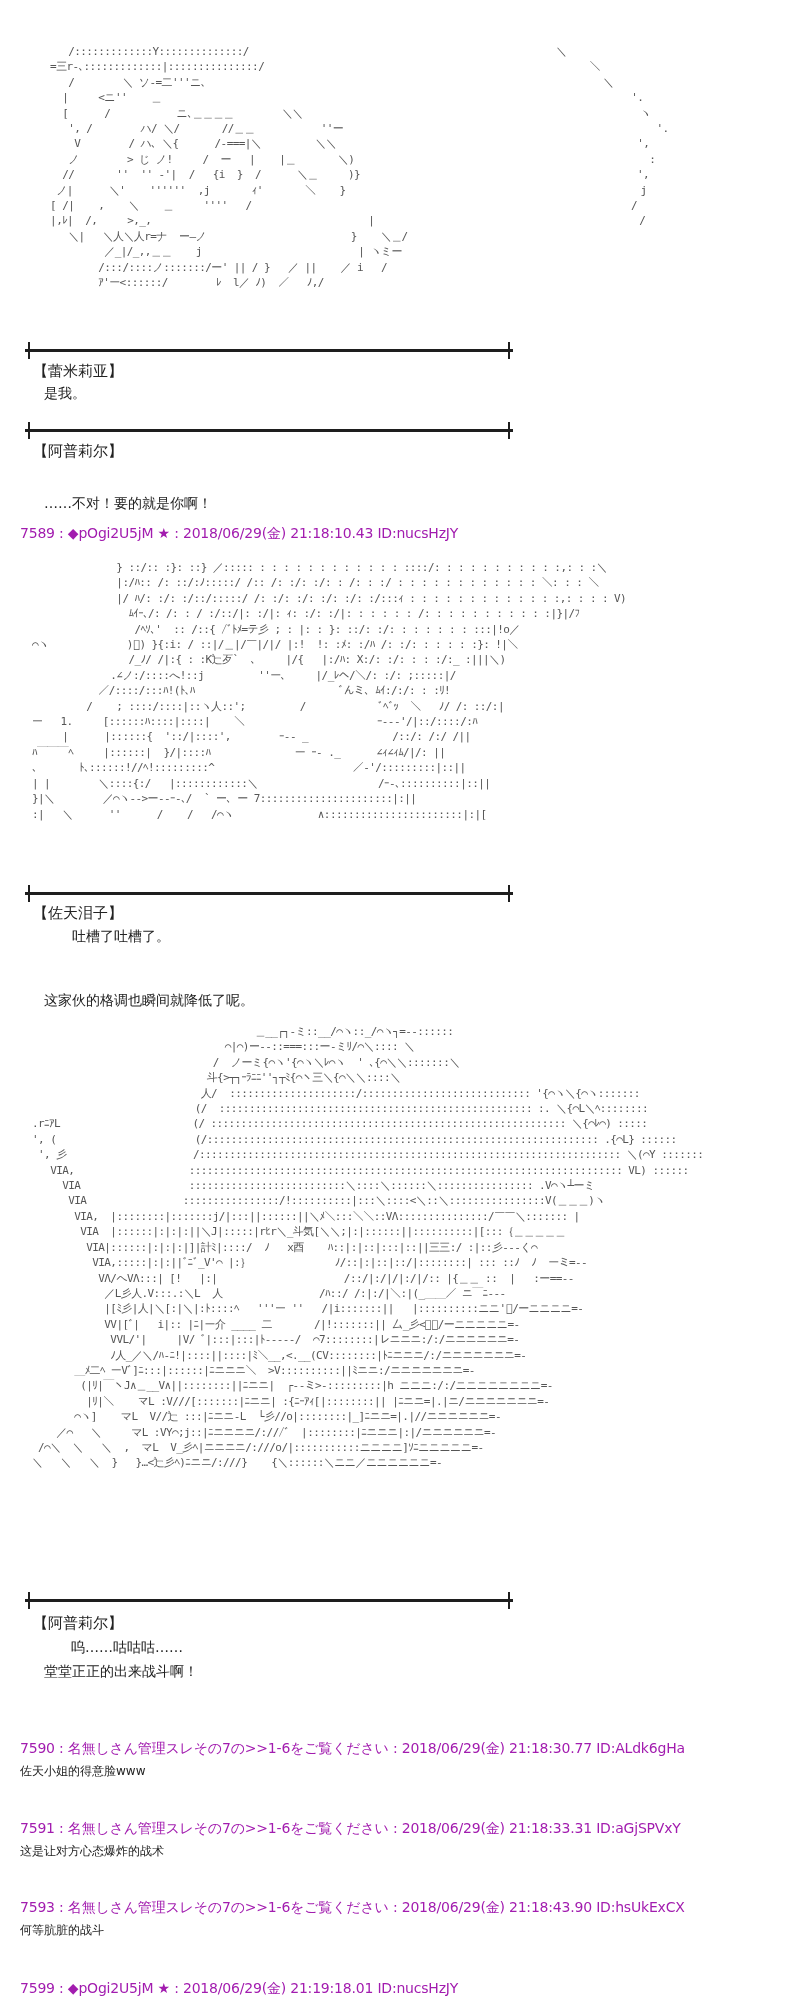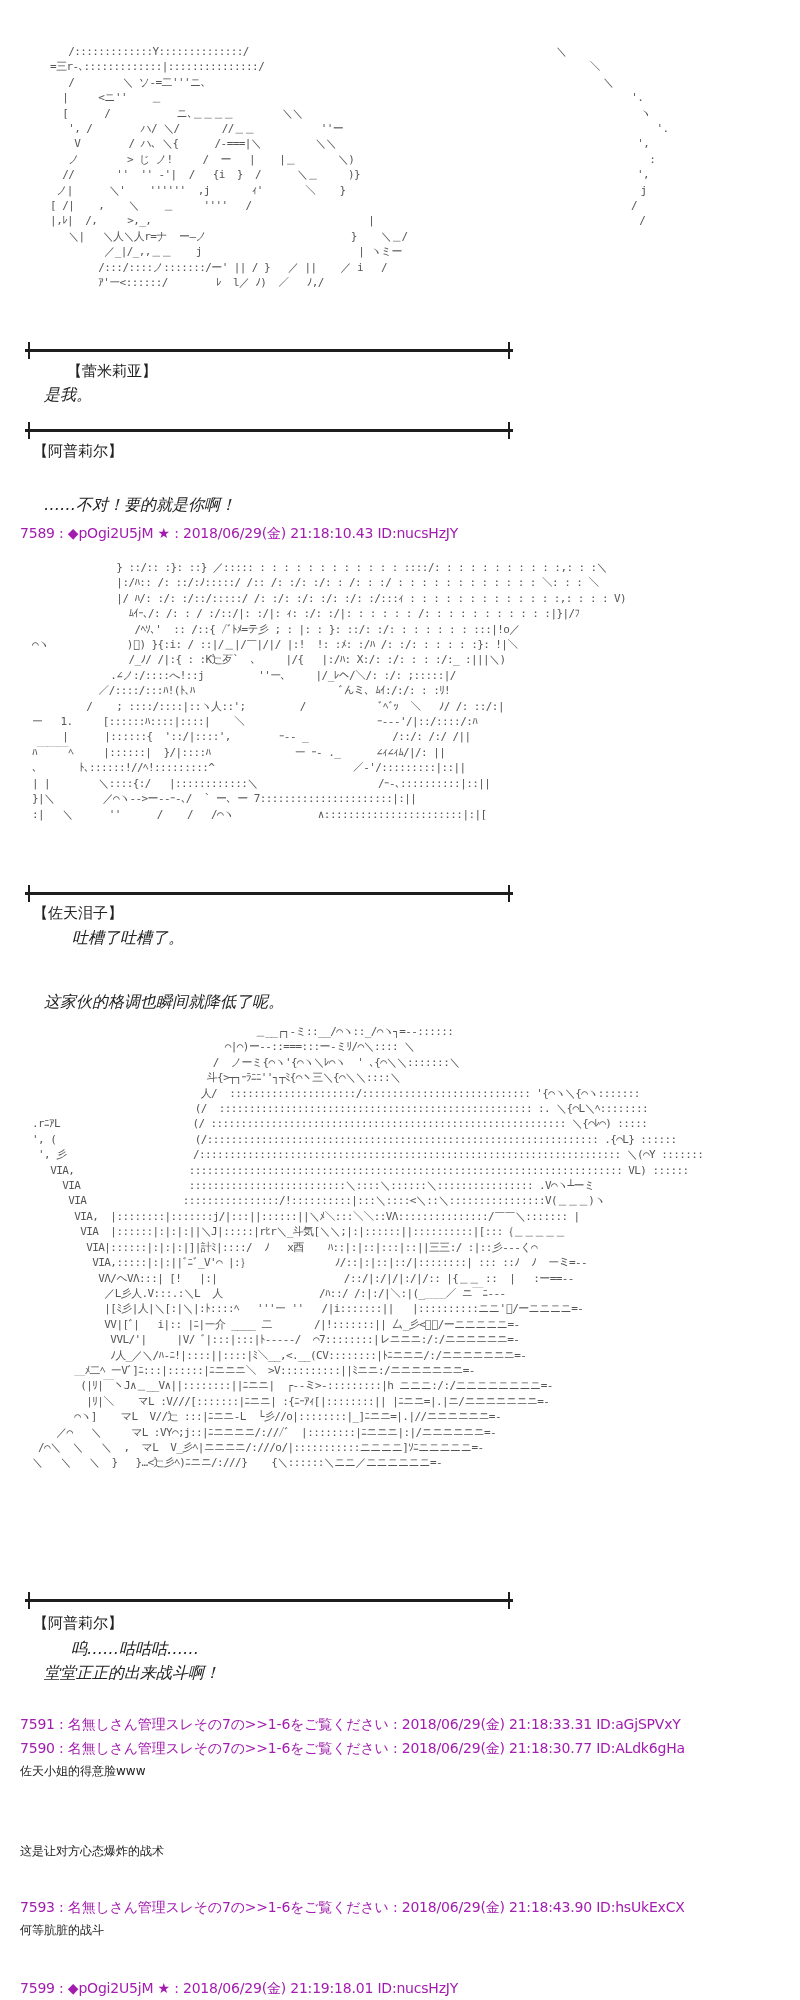--- a/index.html
+++ b/index.html
@@ -5,21 +5,21 @@
   html, body { margin:0; padding:0; background:#ffffff; }
   body { width:800px; height:2000px; position:relative; overflow:hidden;
          font-family:"DejaVu Sans", sans-serif; color:#222; }
   .aa { position:absolute; margin:0; font-family:"DejaVu Sans Mono", monospace;
         font-size:11px; line-height:15.4px; color:#555; white-space:pre; letter-spacing:-0.6px; }
   .rule { position:absolute; left:25px; width:488px; height:3px; background:#1e1e1e; }
   .rule::before, .rule::after { content:""; position:absolute; top:-7px; width:2px; height:17px; background:#1e1e1e; }
   .rule::before { left:3px; }
   .rule::after { right:3px; }
   .speaker { position:absolute; left:33px; font-size:15px; color:#222; }
-  .line { position:absolute; left:44px; font-size:16px; color:#222;font-style:italic; }
+  .line { position:absolute; left:44px; font-size:14px; color:#222; }
   .post-header { position:absolute; left:20px; font-size:14px; color:#a21caf; letter-spacing:-0.2px; }
   .post-body { position:absolute; left:20px; font-size:12px; color:#222; }
 </style>
 </head>
 <body>
 
 <pre class="aa" id="aa1" style="left:20px; top:44px;">        /:::::::::::::Y::::::::::::::/                                                   ＼
      =三r-､:::::::::::::|:::::::::::::::/                                                      ＼
         /        ＼ ソ-=二'''ニ､                                                                  ＼
        |     &lt;ニ''    ＿                                                                              '.
@@ -30,21 +30,21 @@
        //       ''  '' -'|  /   {i  }  /      ＼＿     )}                                              ',
       ノ|      ＼'    ''''''  ,j       ｨ'       ＼    }                                                 j
      [ /|    ,    ＼    ＿     ''''   /                                                               /
      |,ﾚ|  /,     &gt;,_,                                    |                                            /
         ＼|   ＼人＼人r=ナ  ー―ノ                        }    ＼＿/
               ／_|/_,,＿＿    j                          | ヽミー
              /:::/::::ノ:::::::/ー' || / }   ／ ||    ／ i   /
              ｱ'ー&lt;::::::/        ﾚ  l／ ﾉ)  ／   ﾉ,/</pre>
 
 <div class="rule" style="top:349px;"></div>
-<div class="speaker" style="top:362px;margin-left:34px;">【蕾米莉亚】</div>
+<div class="speaker" style="top:362px;">【蕾米莉亚】</div>
 <div class="line" style="top:385px;">是我。</div>
 
 <div class="rule" style="top:429px;"></div>
 <div class="speaker" style="top:442px;">【阿普莉尔】</div>
 <div class="line" style="top:467px;margin-top:28px;">……不对！要的就是你啊！</div>
 
 <div class="post-header" style="top:525px;">7589 : ◆pOgi2U5jM ★ : 2018/06/29(金) 21:18:10.43 ID:nucsHzJY</div>
 
 <pre class="aa" id="aa2" style="left:20px; top:560px;">                } ::/:: :}: ::} ／::::: : : : : : : : : : : : : ::::/: : : : : : : : : : :,: : :＼
                 |:/ﾊ:: /: ::/:ﾉ:::::/ /:: /: :/: :/: : /: : :/ : : : : : : : : : : : : ＼: : : ＼
@@ -100,19 +100,19 @@
    ＼   ＼   ＼  }   }…&lt;辷彡ﾍ)ﾆニニ/:///}    {＼::::::＼ニニ／ニニニニニニ=-</pre>
 
 <div class="rule" style="top:1599px;"></div>
 <div class="speaker" style="top:1614px;">【阿普莉尔】</div>
 <div class="line" style="top:1639px;padding-left:27px;">呜……咕咕咕……</div>
 <div class="line" style="top:1663px;">堂堂正正的出来战斗啊！</div>
 
 <div class="post-header" style="top:1740px;">7590 : 名無しさん管理スレその7の&gt;&gt;1-6をご覧ください : 2018/06/29(金) 21:18:30.77 ID:ALdk6gHa</div>
 <div class="post-body" style="top:1763px;">佐天小姐的得意脸www</div>
 
-<div class="post-header" style="top:1716px;text-align:center;">7591 : 名無しさん管理スレその7の&gt;&gt;1-6をご覧ください : 2018/06/29(金) 21:18:33.31 ID:aGjSPVxY</div>
+<div class="post-header" style="top:1820px;text-align:center;">7591 : 名無しさん管理スレその7の&gt;&gt;1-6をご覧ください : 2018/06/29(金) 21:18:33.31 ID:aGjSPVxY</div>
 <div class="post-body" style="top:1843px;">这是让对方心态爆炸的战术</div>
 
 <div class="post-header" style="top:1899px;">7593 : 名無しさん管理スレその7の&gt;&gt;1-6をご覧ください : 2018/06/29(金) 21:18:43.90 ID:hsUkExCX</div>
 <div class="post-body" style="top:1922px;">何等肮脏的战斗</div>
 
 <div class="post-header" style="top:1980px;">7599 : ◆pOgi2U5jM ★ : 2018/06/29(金) 21:19:18.01 ID:nucsHzJY</div>
 
 </body></html>

